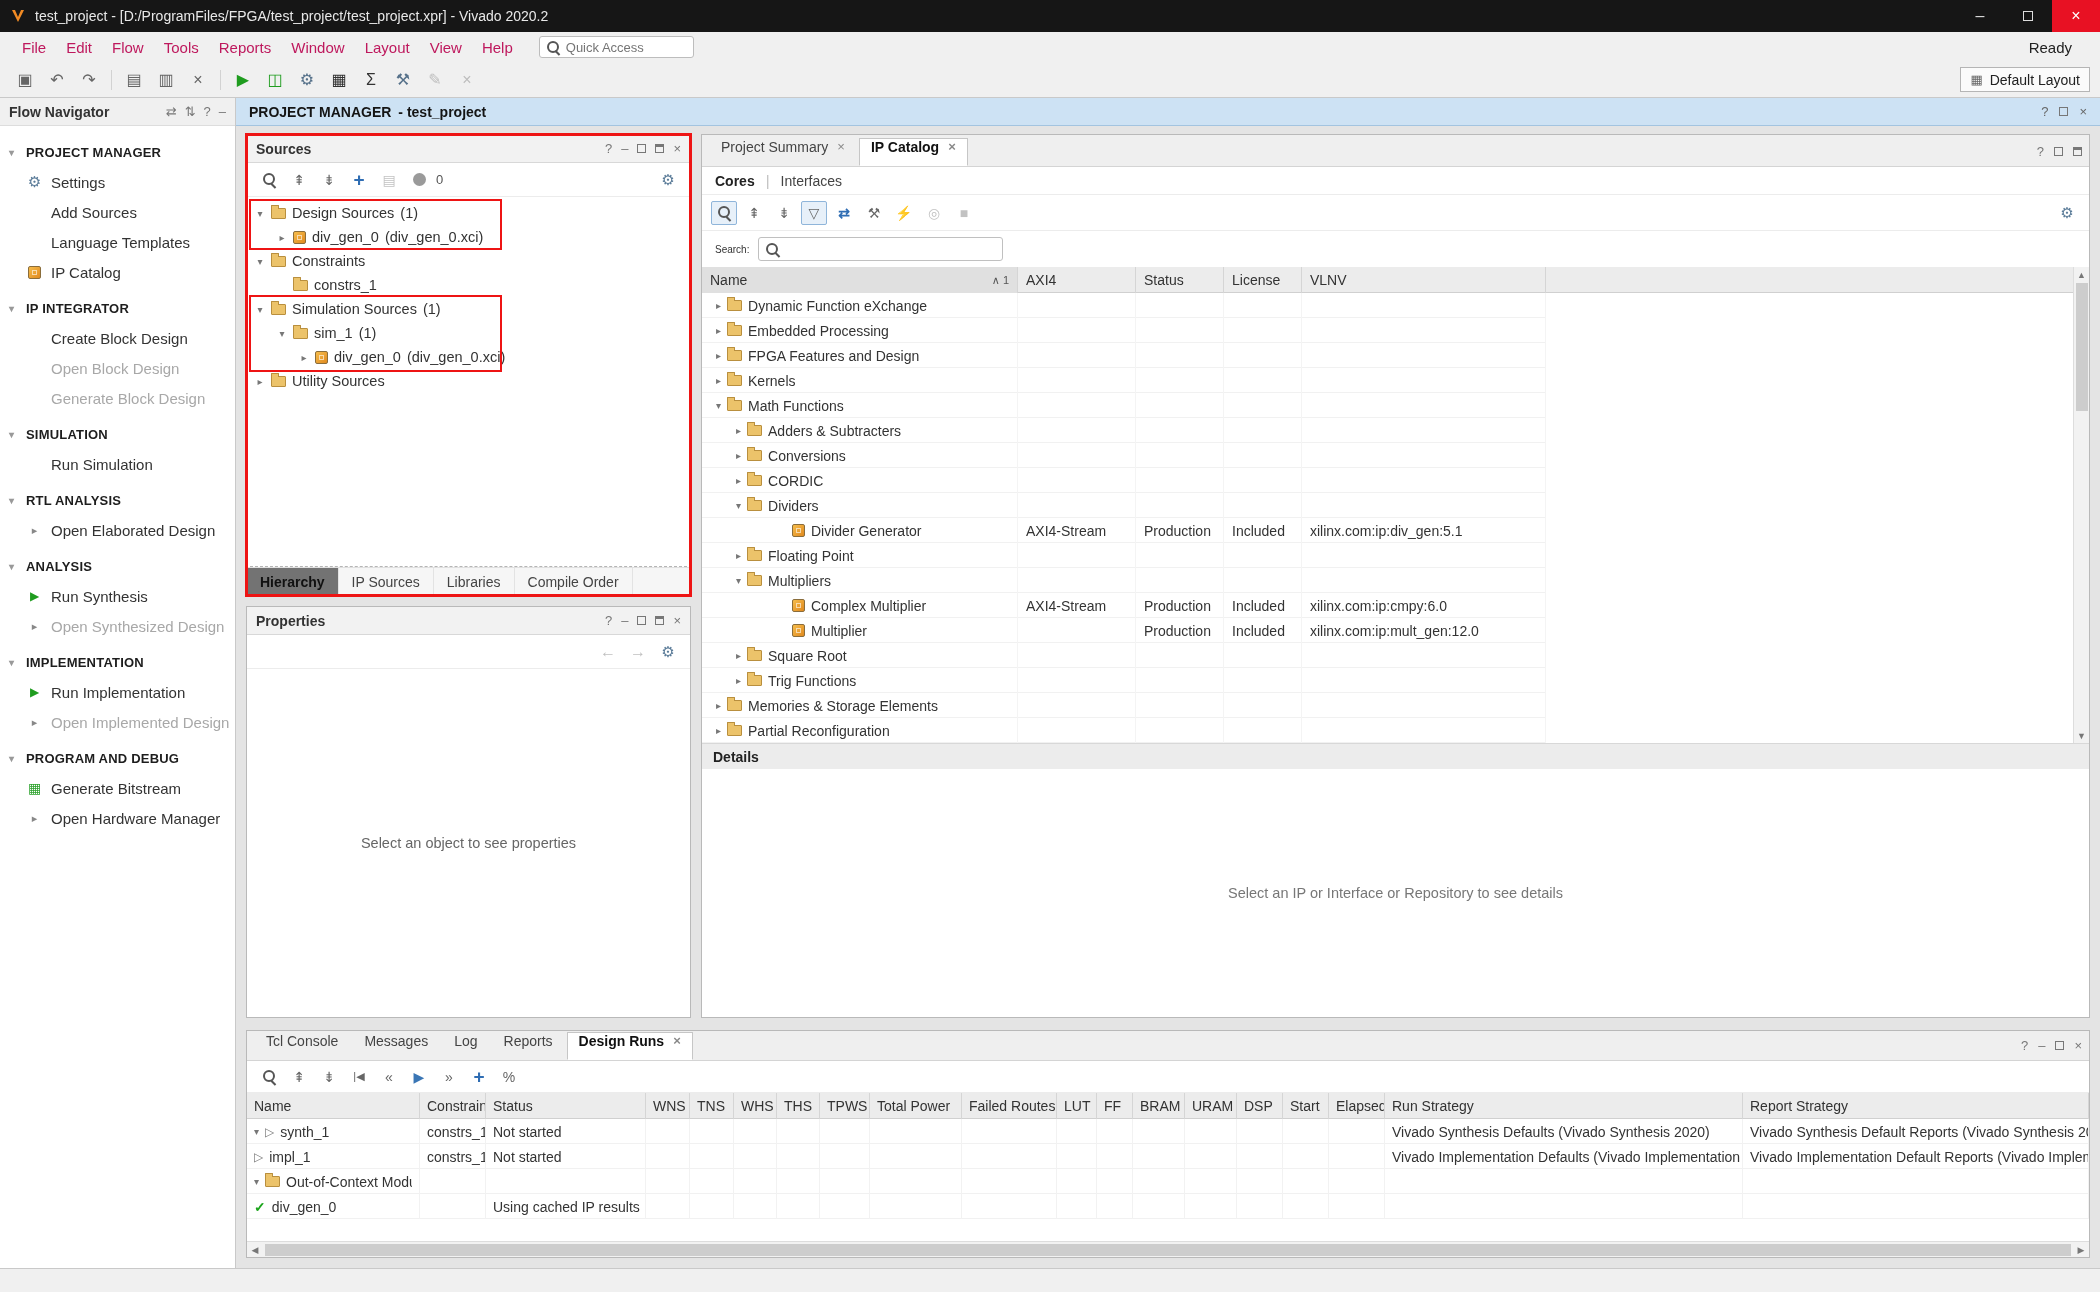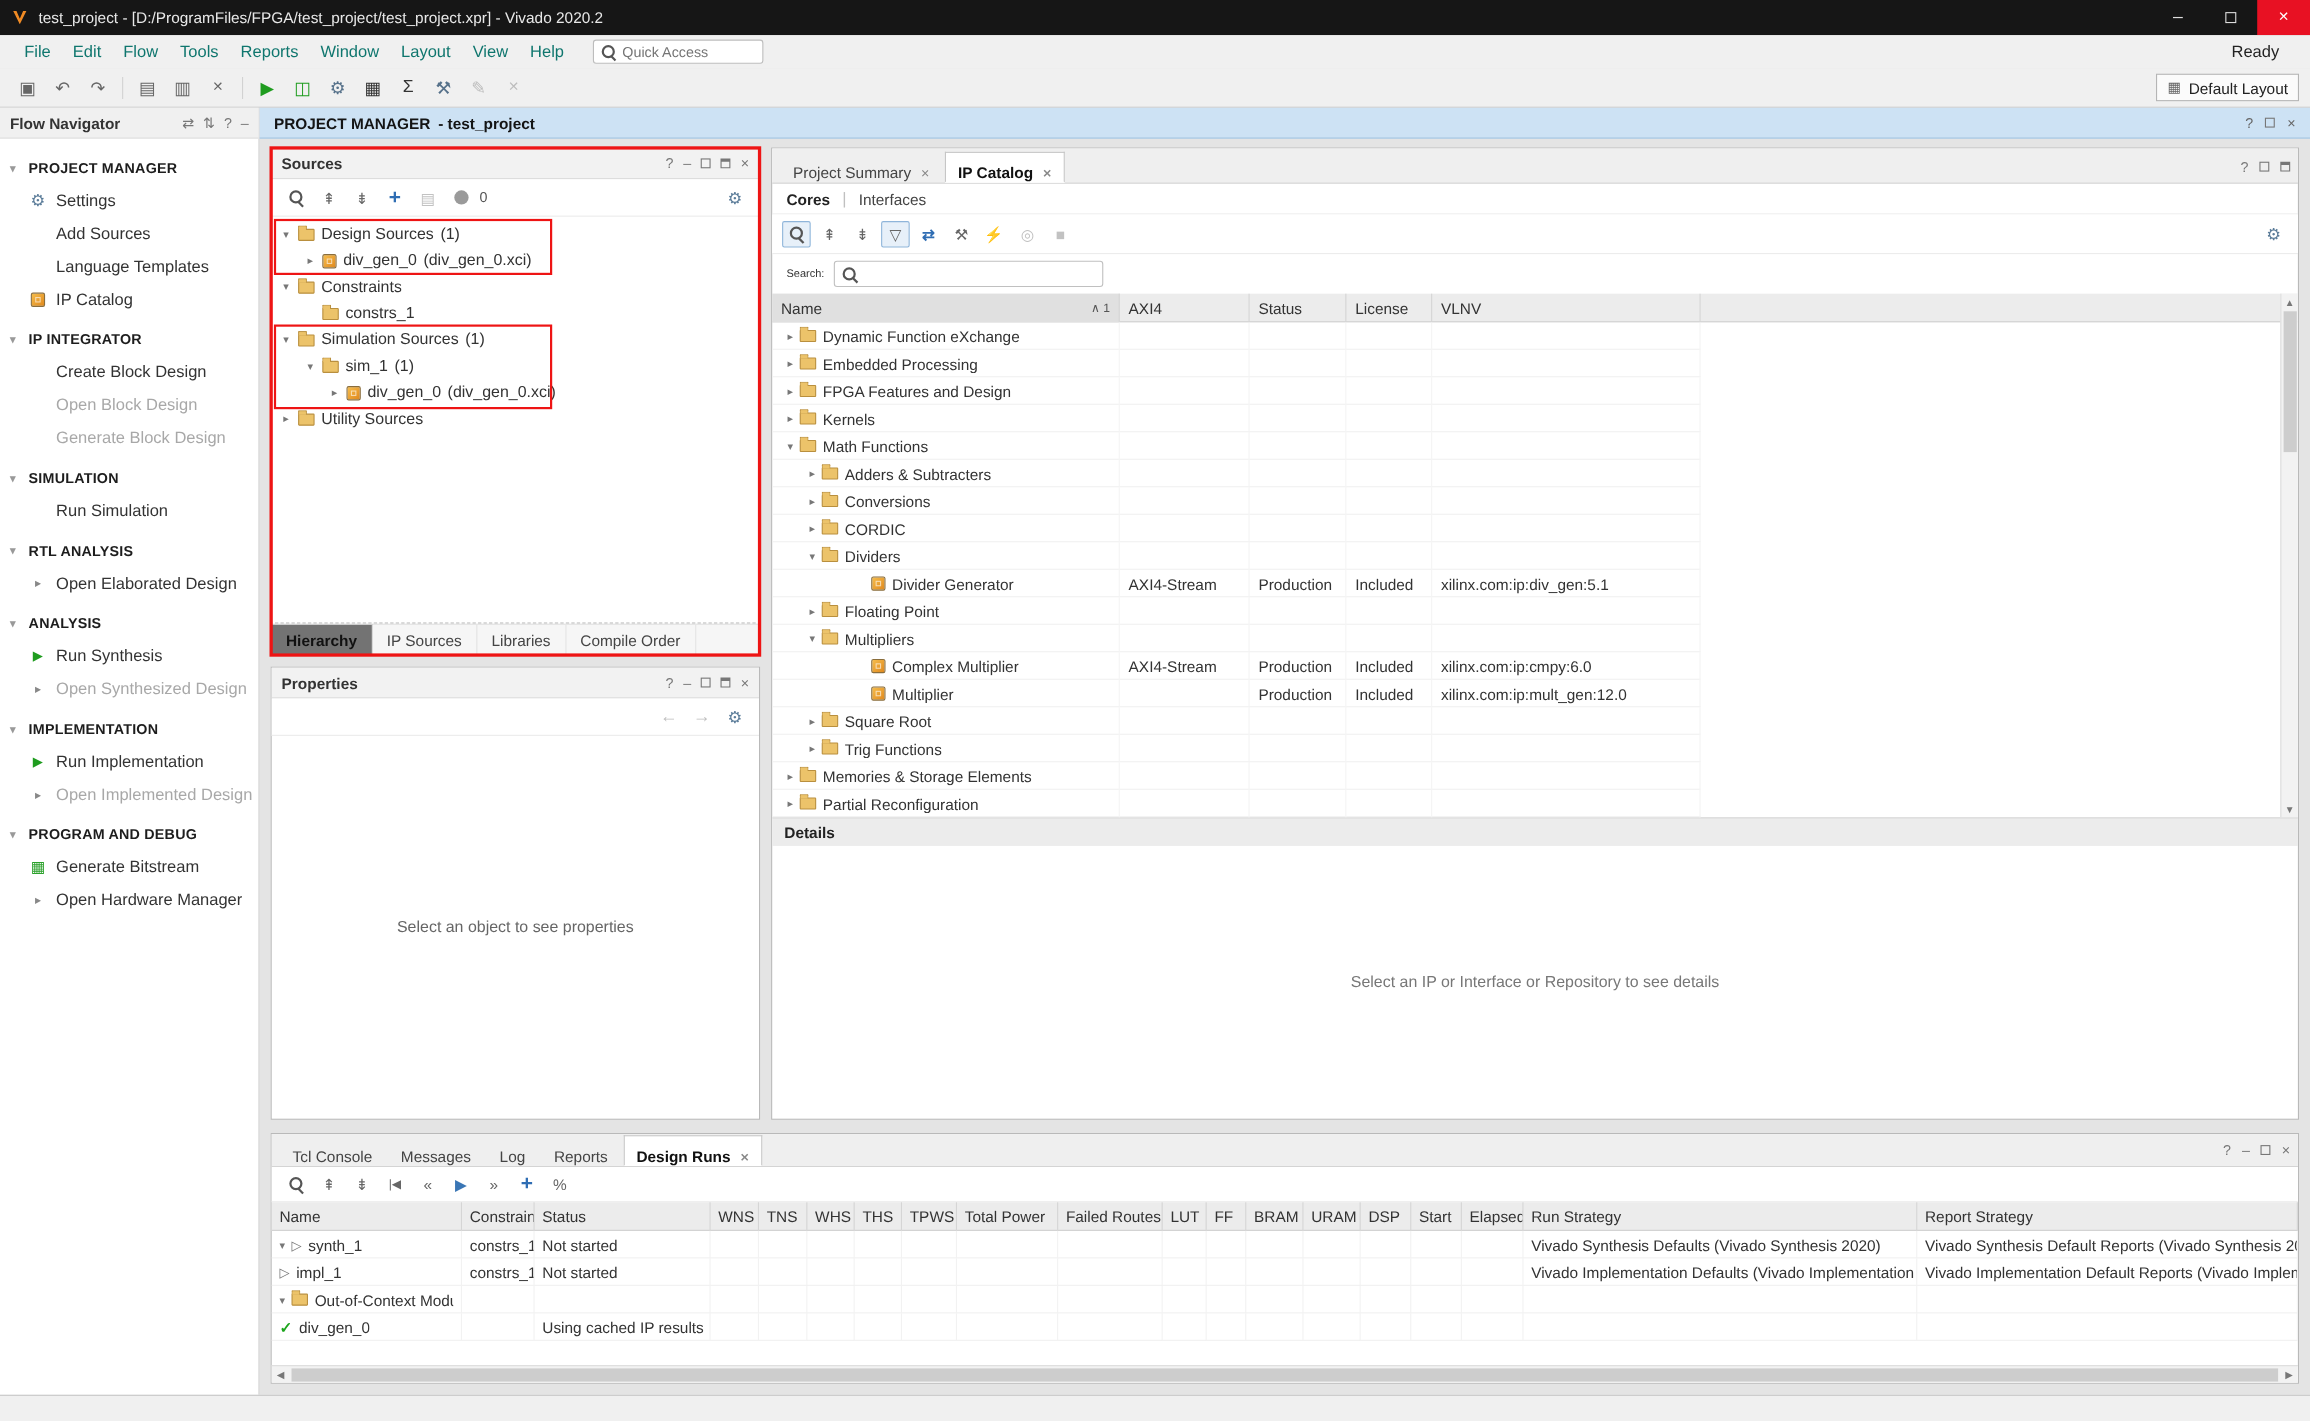--- a/index.html
+++ b/index.html
@@ -10,21 +10,21 @@
   
   .titlebar { height:32px; background:#161616; color:#e8e8e8; display:flex; align-items:center; padding-left:10px; gap:9px; font-size:14px; flex:none; }
   .app-logo { width:16px; height:16px; flex:none; }
   .win-controls { margin-left:auto; display:flex; height:100%; }
   .win-btn { width:48px; display:flex; align-items:center; justify-content:center; color:#ddd; font-size:16px; }
   .win-btn .wsq { width:10px; height:10px; border:1px solid #ddd; }
   .win-btn.close { background:#e81123; color:#fff; }
 
   
   .menubar { height:30px; background:#f0f0f0; display:flex; align-items:center; padding:0 12px; flex:none; }
-  .menu-item { padding:4px 10px; color:#0f766e; }
+  .menu-item { padding:4px 10px; color:#be185d; }
   .quick-access { margin-left:16px; width:155px; height:22px; border:1px solid #bdbdbd; border-radius:3px; background:#fff; display:flex; align-items:center; padding:0 6px; gap:5px; }
   .quick-access input { border:none; outline:none; width:100%; font:13px "Liberation Sans",sans-serif; color:#444; background:transparent; }
   .status-ready { margin-left:auto; color:#222; padding-right:16px; }
 
   
   .toolbar { height:36px; background:#f0f0f0; border-bottom:1px solid #c9c9c9; display:flex; align-items:center; padding:0 10px; gap:2px; flex:none; }
   .tool { width:30px; height:26px; display:flex; align-items:center; justify-content:center; font-size:16px; color:#666; }
   .tool.green { color:#1f9c1f; }
   .tool.slate { color:#56718a; }
   .tool.dark { color:#333; }
@@ -104,21 +104,21 @@
   .src-tab.active { background:#737373; font-weight:bold; color:#111; }
 
   
   .properties-panel { flex:1; }
   .props-body { flex:1; display:flex; align-items:center; justify-content:center; color:#666; font-size:14.5px; }
   .nav-arrow { color:#c0c0c0; font-size:16px; }
 
   
   .ip-panel { flex:1; }
   .ip-tabbar { height:32px; background:#efefef; border-bottom:1px solid #d4d4d4; display:flex; align-items:flex-end; padding:4px 7px 0; gap:2px; flex:none; }
-  .ip-tab { height:28px; display:flex; align-items:flex-end; gap:9px; padding:0 11px; font-size:14px; color:#444; border:1px solid transparent;margin-top:21px; }
+  .ip-tab { height:28px; display:flex; align-items:flex-start; gap:9px; padding:0 11px; font-size:14px; color:#444; border:1px solid transparent;margin-top:21px; }
   .ip-tab.active { background:#fff; border:1px solid #c6c6c6; border-bottom-color:#fff; font-weight:bold; color:#111; }
   .tab-close { color:#888; font-size:13px; }
   .ip-tab-controls { margin-left:auto; margin-bottom:7px; display:flex; gap:10px; color:#777; font-size:13px; align-items:center; }
   .cores-bar { height:28px; display:flex; align-items:center; padding:0 13px; gap:11px; border-bottom:1px solid #ececec; flex:none; }
   .cores-label { font-weight:bold; color:#222; font-size:14px; }
   .bar-sep { color:#c0c0c0; }
   .interfaces-label { color:#444; font-size:14px; }
   .search-row { height:36px; display:flex; align-items:center; gap:9px; padding:0 13px; flex:none; }
   .search-label { font-size:10px; color:#333; }
   .search-input { width:245px; height:24px; border:1px solid #c0c0c0; border-radius:3px; display:flex; align-items:center; padding:0 6px; gap:6px; background:#fff; }

